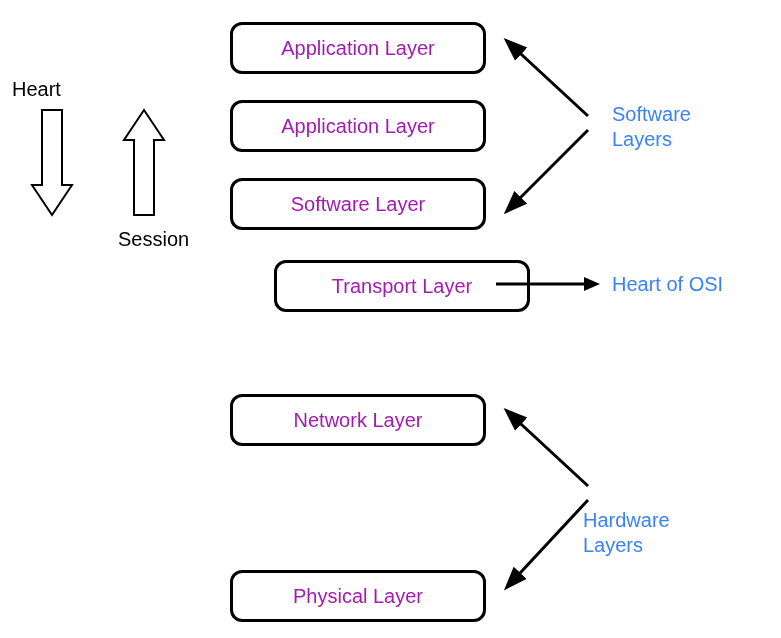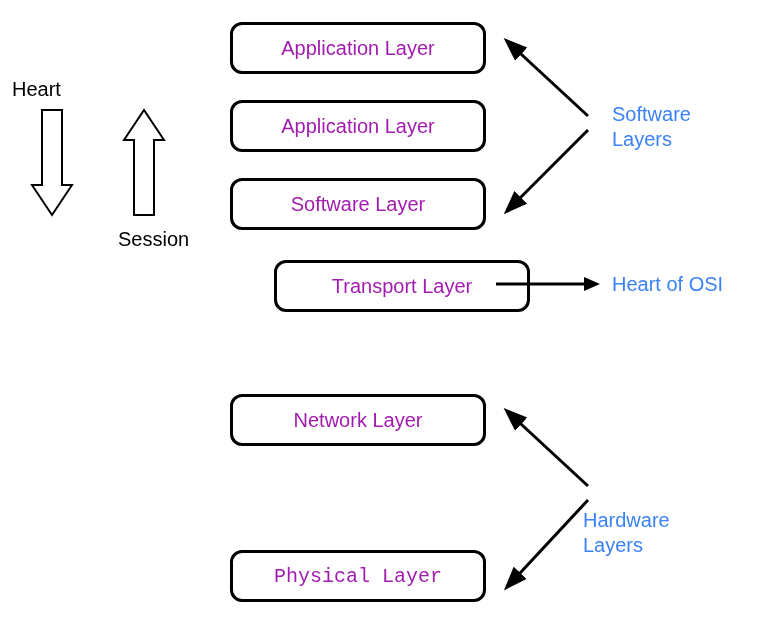--- a/index.html
+++ b/index.html
@@ -65,21 +65,21 @@
     </div>
   <div class="layer-box" style="top:178px;">
       <span>Software Layer</span>
     </div>
   <div class="layer-box" style="top:260px;margin-left:44px;">
       <span>Transport Layer</span>
     </div>
   <div class="layer-box" style="top:394px;">
       <span>Network Layer</span>
     </div>
-  <div class="layer-box" style="top:550px;font-family:Liberation Mono, monospace;">
+  <div class="layer-box" style="top:570px;">
       <span>Physical Layer</span>
     </div>
 
   <div class="sender-label">Heart</div>
 
   <svg style="left:32px; top:110px;" width="40" height="105">
     <polygon points="10,0 30,0 30,75 40,75 20,105 0,75 10,75" fill="#fff" stroke="#000" stroke-width="2"></polygon>
   </svg>
 
   <svg style="left:124px; top:110px;" width="40" height="105">

